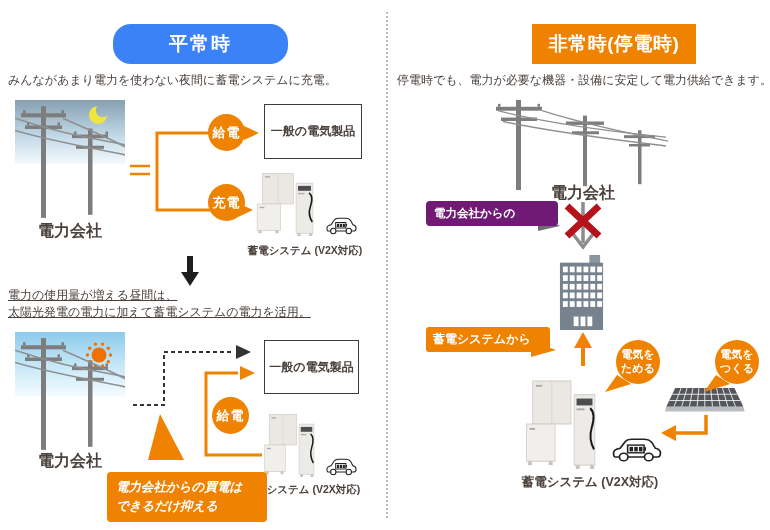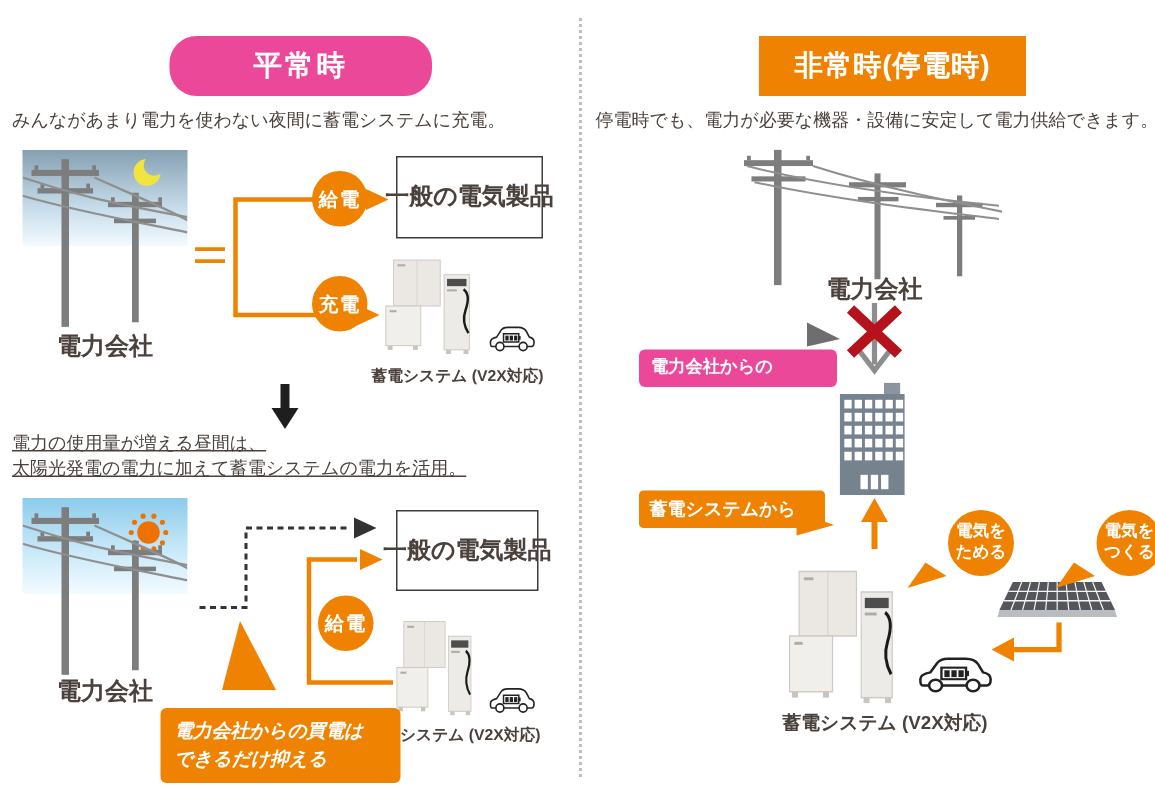--- a/index.html
+++ b/index.html
@@ -1,31 +1,31 @@
 <!DOCTYPE html>
 <html><head>
 <meta charset="utf-8">
 <style>
   html,body{margin:0;padding:0;background:#fff;}
   body{font-family:"Liberation Sans","DejaVu Sans",sans-serif;color:#4a413c;}
   .canvas{position:relative;width:770px;height:530px;background:#fff;overflow:hidden;}
   .abs{position:absolute;}
   .hdr{display:flex;align-items:center;justify-content:center;color:#fff;font-weight:bold;font-size:19px;letter-spacing:2px;}
-  .hdr-normal{background:#ec4899;border-radius:18px;}
+  .hdr-normal{background:#3b82f6;border-radius:18px;}
   .hdr-emergency{background:#ef8200;}
   .intro{font-size:12px;line-height:17px;white-space:nowrap;}
   .lbl{font-size:16px;font-weight:bold;text-align:center;white-space:nowrap;}
   .lbl-sm{font-size:10.5px;}
   .lbl-md{font-size:12.5px;}
   .circle{border-radius:50%;background:#ef8200;color:#fff;font-weight:bold;display:flex;align-items:center;justify-content:center;font-size:13px;letter-spacing:1px;margin-left:24px;}
-  .box{background:#fff;border:1.5px solid #3c3c3c;display:flex;align-items:center;justify-content:center;font-size:16px;font-weight:bold;white-space:nowrap;}
+  .box{background:#fff;border:1.5px solid #3c3c3c;display:flex;align-items:center;justify-content:center;font-size:12px;font-weight:bold;white-space:nowrap;}
   .note{background:#ef8200;color:#fff;font-weight:bold;border-radius:4px;}
-  .stopnote{background:#ec4899;color:#fff;font-weight:bold;border-radius:4px;margin-top:32px;}
+  .stopnote{background:#701a75;color:#fff;font-weight:bold;border-radius:4px;}
   .note span,.stopnote span{display:block;white-space:nowrap;}
-  .speech-circle{border-radius:50%;background:#ef8200;color:#fff;font-weight:bold;font-size:11px;line-height:1.25;display:flex;flex-direction:column;align-items:center;justify-content:center;text-align:center;margin-left:16px;}
+  .speech-circle{border-radius:50%;background:#ef8200;color:#fff;font-weight:bold;font-size:11px;line-height:1.25;display:flex;flex-direction:column;align-items:center;justify-content:center;text-align:center;}
   .sky-night{background:linear-gradient(#86a0b2,#c6dcea 60%,#f4fafd);}
   .sky-day{background:linear-gradient(#8ccbeb,#c9e9f8 55%,#f3fbff);}
   .divider{border-left:2px dotted #bdbdbd;}
   .overlay{pointer-events:none;}
 </style>
 </head>
 <body>
 
 <svg width="0" height="0" style="position:absolute" aria-hidden="true">
   <defs>
@@ -274,21 +274,21 @@
 
     <div class="abs note" style="left:107px;top:472px;width:142px;padding:6px 9px;font-size:12.5px;line-height:1.5;font-style:italic;">
       <span>電力会社からの買電は</span>
       <span>できるだけ抑える</span>
     </div>
   </div>
 
   <div class="abs divider" style="left:386px;top:12px;height:506px;width:0;"></div>
 
   <div>
-    <div class="abs hdr hdr-emergency" style="left:506px;top:24px;width:178px;height:40px;letter-spacing:0.5px;">非常時(停電時)</div>
+    <div class="abs hdr hdr-emergency" style="left:532px;top:24px;width:164px;height:40px;letter-spacing:0.5px;">非常時(停電時)</div>
     <div class="abs intro" style="left:397px;top:72px;">停電時でも、電力が必要な機器・設備に安定して電力供給できます。</div>
 
     <div class="abs lbl" style="left:523px;top:183px;width:120px;">電力会社</div>
 
     <div class="abs stopnote" style="left:426px;top:201px;width:116px;padding:4px 8px;font-size:11.5px;line-height:1.5;">
       <span>電力会社からの</span>
     </div>
 
     <div class="abs note" style="left:426px;top:327px;width:110px;padding:4px 7px;font-size:12px;line-height:1.45;border-radius:3px;">
       <span>蓄電システムから</span>

